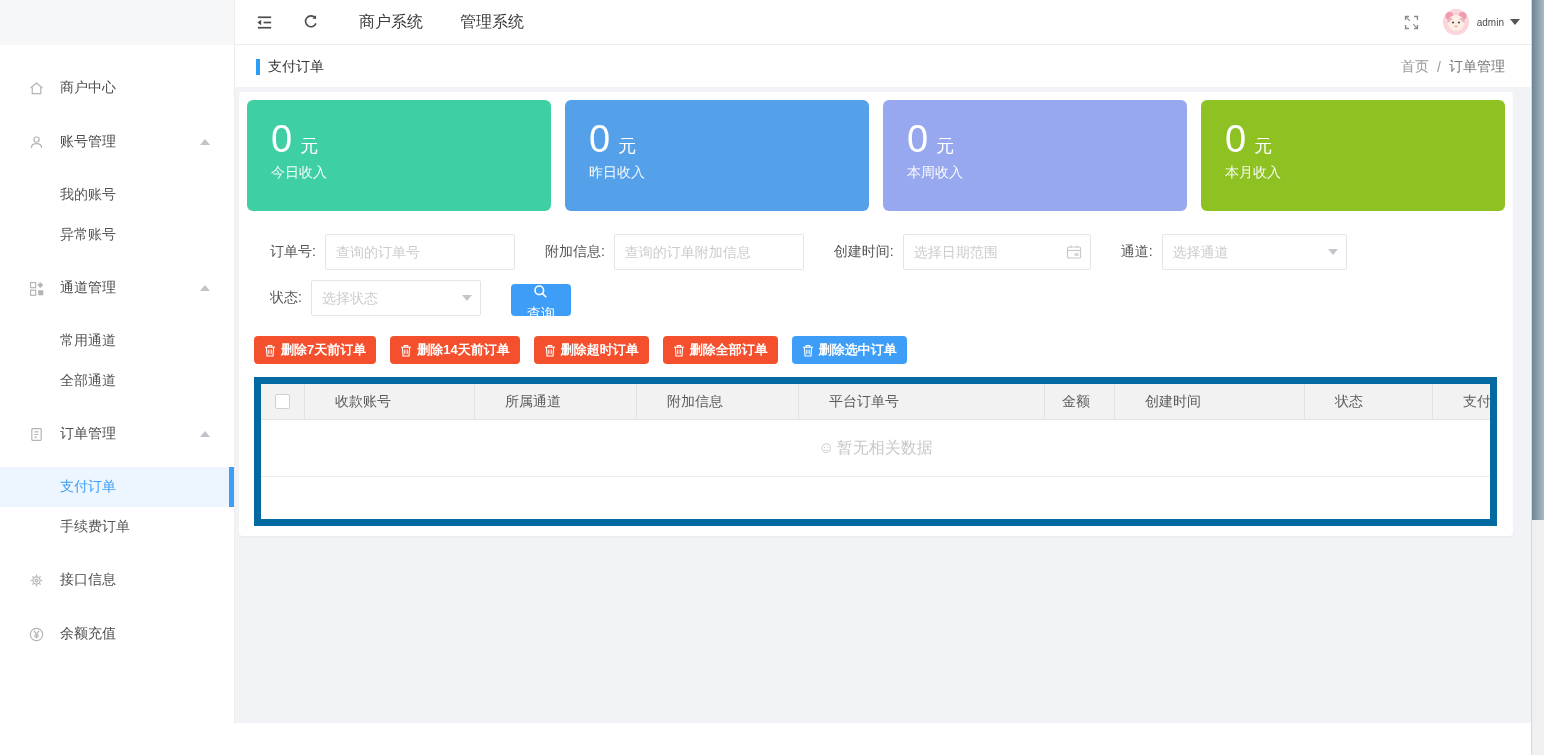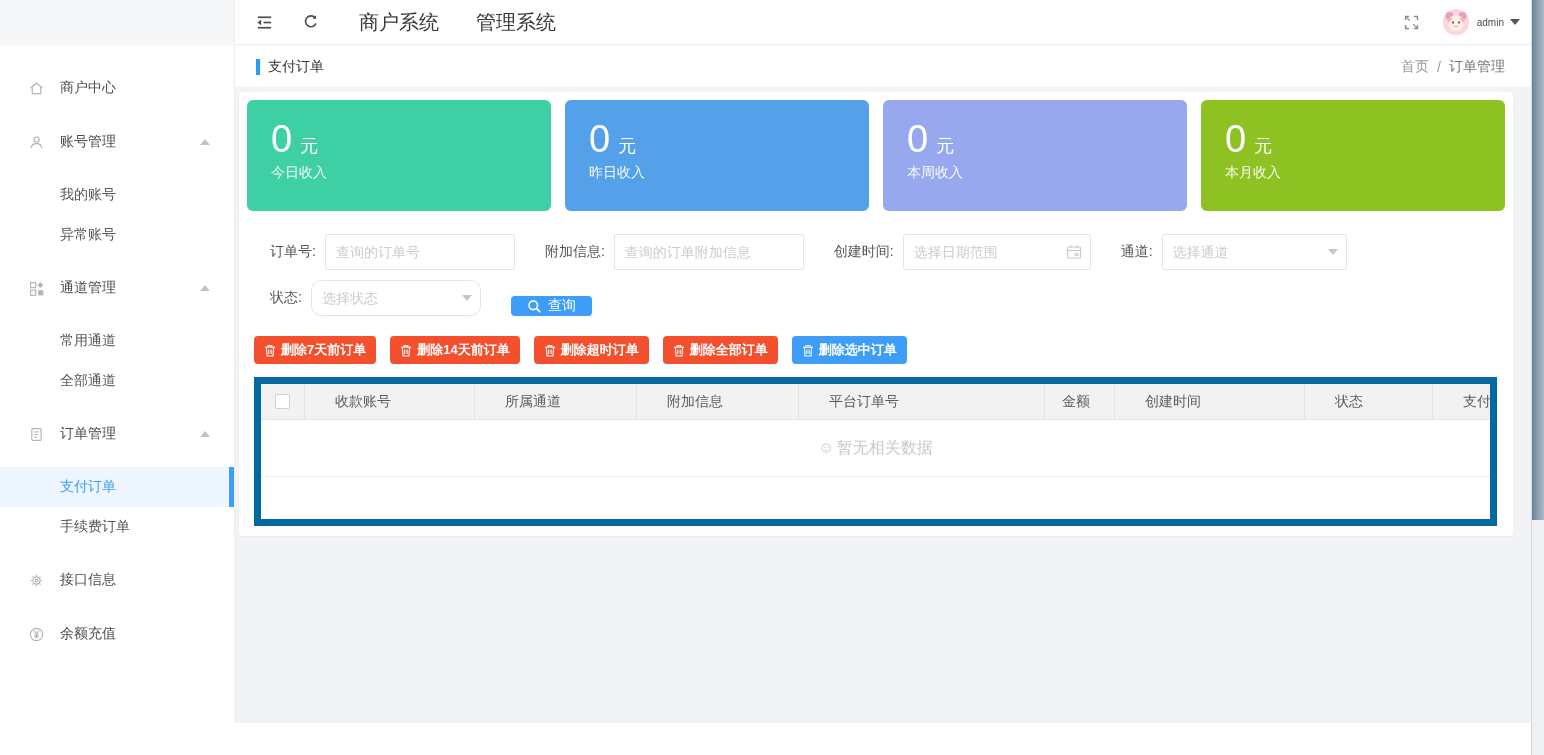--- a/index.html
+++ b/index.html
@@ -15,21 +15,21 @@
   .caret-up { width:0; height:0; border-left:5px solid transparent; border-right:5px solid transparent; border-bottom:6px solid #bfc4ca; margin-left:auto; margin-right:24px; }
   .side-sub { margin:6px 0; }
   .side-sub-item { height:40px; display:flex; align-items:center; padding-left:60px; font-size:14px; color:#565656; cursor:pointer; }
   .side-sub-item.active { background:#edf5ff; color:#3e9ef7; border-right:5px solid #3e9ef7; }
 
   
   .header { position:absolute; left:235px; top:0; width:1309px; height:45px; background:#fff; border-bottom:1px solid #ececec; display:flex; align-items:center; }
   .hicon { width:22px; height:22px; display:flex; align-items:center; justify-content:center; color:#4d4d4d; cursor:pointer; }
   .hd-collapse { margin-left:18px; }
   .hd-refresh { margin-left:25px; }
-  .hd-link { margin-left:37px; font-size:20px; color:#3a3a3a; cursor:pointer; }
+  .hd-link { margin-left:37px; font-size:16px; color:#3a3a3a; cursor:pointer; }
   .hd-right { margin-left:auto; display:flex; align-items:center; padding-right:24px; }
   .hd-full { color:#8a8a8a; }
   .avatar { width:26px; height:26px; border-radius:50%; overflow:hidden; margin-left:20px; cursor:pointer; background:#fbdada; }
   .hd-user { margin-left:8px; font-size:10px; color:#4d4d4d; cursor:pointer; }
   .caret-down-dark { width:0; height:0; border-left:5px solid transparent; border-right:5px solid transparent; border-top:6px solid #555; margin-left:6px; cursor:pointer; }
 
   
   .crumbbar { position:absolute; left:235px; top:46px; width:1309px; height:41px; background:#fff; display:flex; align-items:center; }
   .crumb-mark { width:4px; height:16px; background:#2b9df4; margin-left:21px; }
   .crumb-title { margin-left:8px; font-size:14px; color:#333; }
@@ -52,21 +52,21 @@
   .form { margin:23px 0 0 23px; }
   .frow { display:flex; align-items:center; height:36px; }
   .frow + .frow { margin-top:10px;align-items:flex-end; }
   .fgroup { display:flex; align-items:center; margin-right:30px; }
   .flabel { font-size:14px; color:#565656; margin-right:9px; white-space:nowrap; }
   .finput { height:36px; border:1px solid #e5e5e5; border-radius:2px; padding:0 10px; font-size:14px; color:#333; background:#fff; outline:none; font-family:inherit; }
   .finput::placeholder { color:#ccc; }
   .fwrap { position:relative; display:flex; align-items:center; }
   .fwrap .tail-icon { position:absolute; right:9px; display:flex; align-items:center; pointer-events:none; }
   .caret-down-lite { width:0; height:0; border-left:5px solid transparent; border-right:5px solid transparent; border-top:6px solid #c3c7cc; }
-  .search-btn { height:20px; padding:0 16px; background:#3e9ef7; border:none; border-radius:4px; color:#fff; font-size:14px; display:inline-flex; align-items:center; gap:6px; cursor:pointer; font-family:inherit; }
+  .search-btn { height:32px; padding:0 16px; background:#3e9ef7; border:none; border-radius:4px; color:#fff; font-size:14px; display:inline-flex; align-items:center; gap:6px; cursor:pointer; font-family:inherit;flex-direction:column; }
 
   
   .bulk { margin:20px 0 0 7px; display:flex; gap:14px; }
   .del-btn { height:28px; padding:0 10px; border:none; border-radius:4px; color:#fff; font-size:13px; font-weight:bold; display:inline-flex; align-items:center; gap:5px; cursor:pointer; font-family:inherit; }
 
   
   .tablebox { margin:13px 8px 0 7px; border:7px solid #0369a1; }
   .thead { display:flex; height:36px; background:#f2f2f2; align-items:stretch; border-bottom:1px solid #e4e4e4; }
   .th { display:flex; align-items:center; padding-left:30px; font-size:14px; color:#5c5c5c; border-right:1px solid #e2e2e2; white-space:nowrap; overflow:hidden; }
   .th:last-child { border-right:none; text-overflow:ellipsis; }
@@ -292,21 +292,21 @@
               <span class="tail-icon">
                   <span class="caret-down-lite"></span>
                 </span>
             </span>
           </div>
         </div>
         <div class="frow">
           <div class="fgroup">
             <span class="flabel">状态:</span>
             <span class="fwrap">
-              <input class="finput" style="width: 170px; border-radius: 10px;" readonly="" placeholder="选择状态">
+              <input class="finput" style="width: 170px;" readonly="" placeholder="选择状态">
               <span class="tail-icon">
                   <span class="caret-down-lite"></span>
                 </span>
             </span>
           </div>
           <button class="search-btn">
             <span>
               <svg width="15" height="15" viewBox="0 0 15 15" fill="none" stroke="#fff" stroke-width="1.6">
                   <circle cx="6.3" cy="6.3" r="4.3"></circle>
                   <path d="M9.6 9.6 L13.2 13.2"></path>

